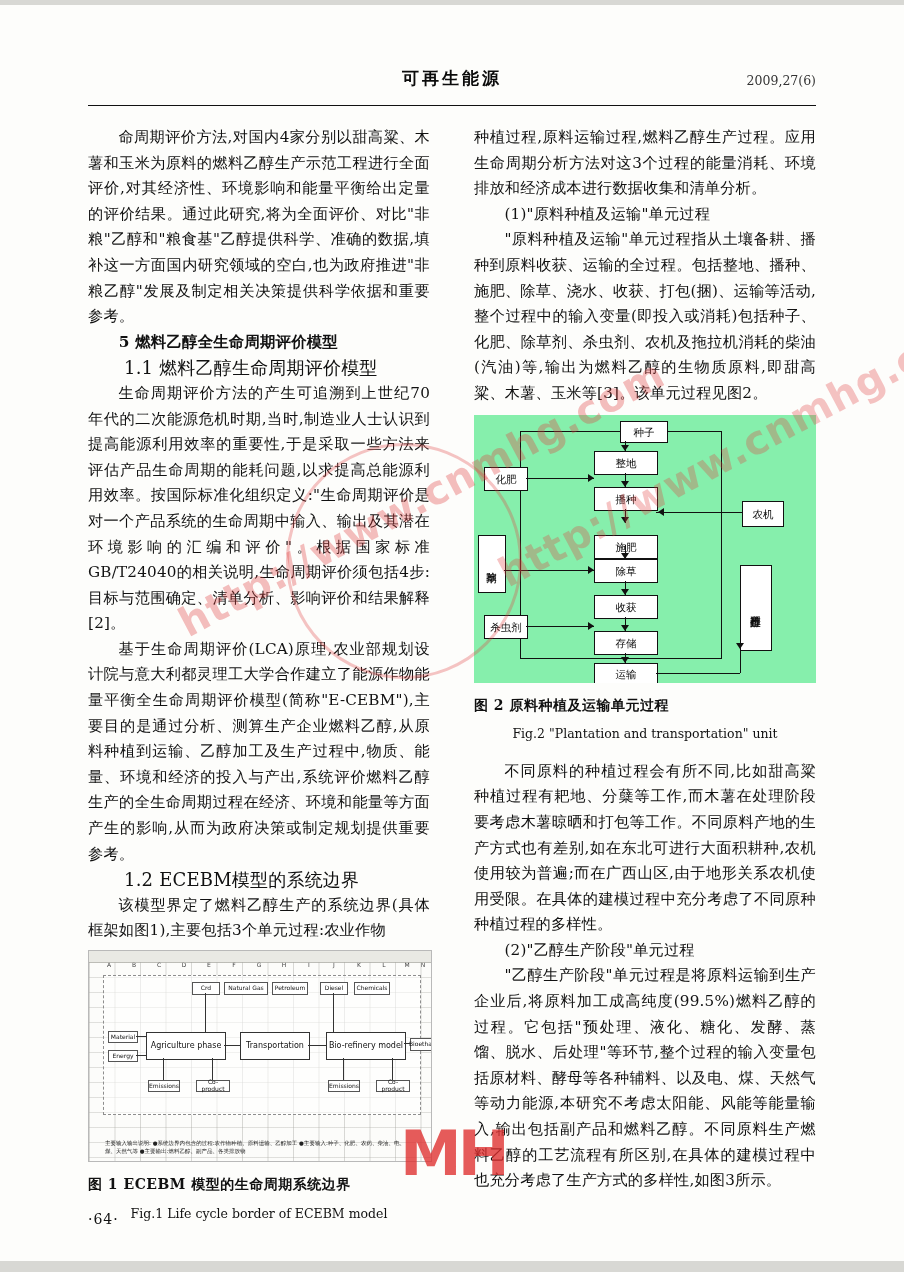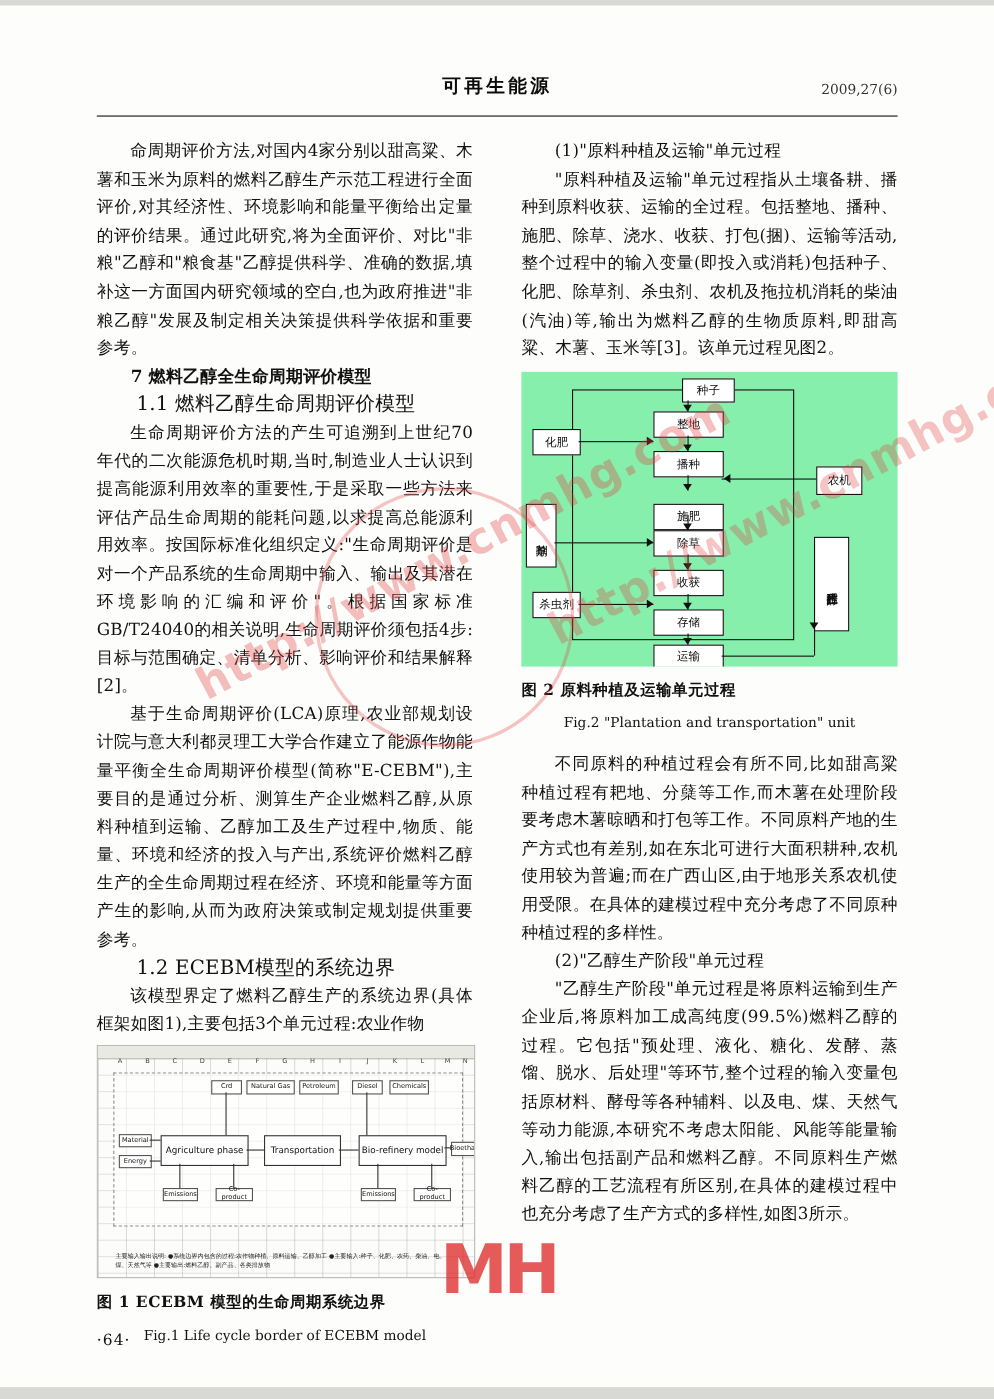--- a/index.html
+++ b/index.html
@@ -312,21 +312,21 @@
 <div class="page">
 
   <div class="header">
     <div class="journal-title">可再生能源</div>
     <div class="issue-info">2009,27(6)</div>
   </div>
   <div class="header-rule"></div>
 
   <div class="col col-left">
     <p>命周期评价方法,对国内4家分别以甜高粱、木薯和玉米为原料的燃料乙醇生产示范工程进行全面评价,对其经济性、环境影响和能量平衡给出定量的评价结果。通过此研究,将为全面评价、对比"非粮"乙醇和"粮食基"乙醇提供科学、准确的数据,填补这一方面国内研究领域的空白,也为政府推进"非粮乙醇"发展及制定相关决策提供科学依据和重要参考。</p>
-    <p class="sec-h1">7   燃料乙醇全生命周期评价模型</p>
+    <p class="sec-h1">5   燃料乙醇全生命周期评价模型</p>
     <p class="sec-h2">1.1  燃料乙醇生命周期评价模型</p>
     <p>生命周期评价方法的产生可追溯到上世纪70年代的二次能源危机时期,当时,制造业人士认识到提高能源利用效率的重要性,于是采取一些方法来评估产品生命周期的能耗问题,以求提高总能源利用效率。按国际标准化组织定义:"生命周期评价是对一个产品系统的生命周期中输入、输出及其潜在环境影响的汇编和评价"。根据国家标准GB/T24040的相关说明,生命周期评价须包括4步:目标与范围确定、清单分析、影响评价和结果解释[2]。</p>
     <p>基于生命周期评价(LCA)原理,农业部规划设计院与意大利都灵理工大学合作建立了能源作物能量平衡全生命周期评价模型(简称"E-CEBM"),主要目的是通过分析、测算生产企业燃料乙醇,从原料种植到运输、乙醇加工及生产过程中,物质、能量、环境和经济的投入与产出,系统评价燃料乙醇生产的全生命周期过程在经济、环境和能量等方面产生的影响,从而为政府决策或制定规划提供重要参考。</p>
     <p class="sec-h2">1.2  ECEBM模型的系统边界</p>
     <p>该模型界定了燃料乙醇生产的系统边界(具体框架如图1),主要包括3个单元过程:农业作物</p>
 
     <div class="fig1-box">
       <div class="ss-colhead">
         <span style="left:20px">A</span>
           <span style="left:45px">B</span>
@@ -382,20 +382,21 @@
       <div class="f1-caption-note">主要输入输出说明:
 ●系统边界内包含的过程:农作物种植、原料运输、乙醇加工
 ●主要输入:种子、化肥、农药、柴油、电、煤、天然气等
 ●主要输出:燃料乙醇、副产品、各类排放物</div>
     </div>
     <div class="fig-cap">图 1    ECEBM 模型的生命周期系统边界</div>
     <div class="fig-cap-en">Fig.1 Life cycle border of ECEBM model</div>
   </div>
 
   <div class="col col-right">
+    <p class="noindent">种植过程,原料运输过程,燃料乙醇生产过程。应用生命周期分析方法对这3个过程的能量消耗、环境排放和经济成本进行数据收集和清单分析。</p>
     <p>(1)"原料种植及运输"单元过程</p>
     <p>"原料种植及运输"单元过程指从土壤备耕、播种到原料收获、运输的全过程。包括整地、播种、施肥、除草、浇水、收获、打包(捆)、运输等活动,整个过程中的输入变量(即投入或消耗)包括种子、化肥、除草剂、杀虫剂、农机及拖拉机消耗的柴油(汽油)等,输出为燃料乙醇的生物质原料,即甜高粱、木薯、玉米等[3]。该单元过程见图2。</p>
 
     <div class="fig2-box">
 
       <div class="f2-frame" style="left:46px; top:16px; width:200px; height:226px;"></div>
 
       <div class="f2-node" style="left:146px; top:6px; width:46px; height:20px;">种子</div>
 
       <div class="f2-node" style="left:120px; top:36px;  width:62px; height:22px;">整地</div>

